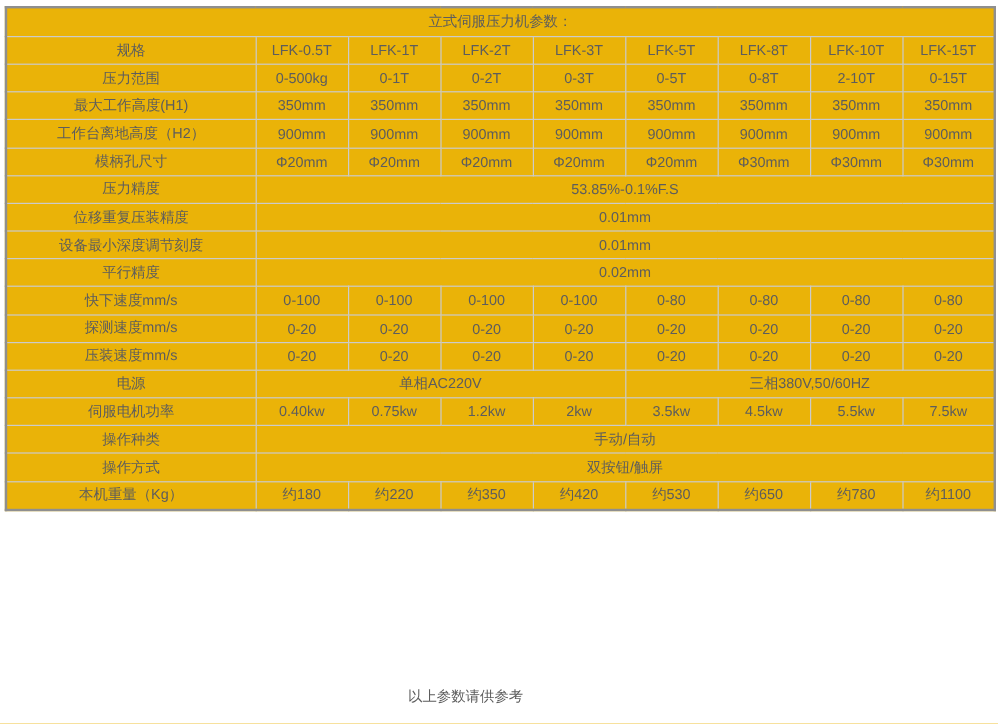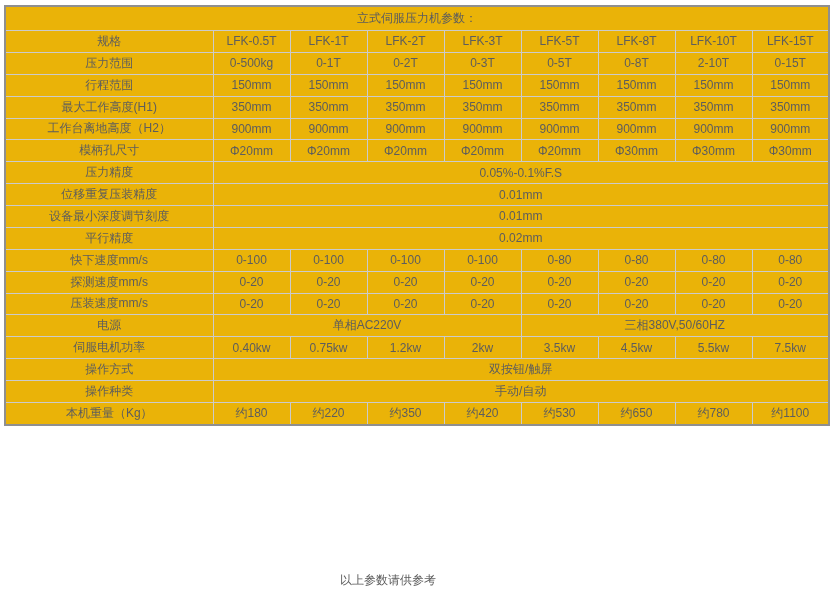--- a/index.html
+++ b/index.html
@@ -70,31 +70,20 @@
             <td>0-500kg</td>
             <td>0-1T</td>
             <td>0-2T</td>
             <td>0-3T</td>
             <td>0-5T</td>
             <td>0-8T</td>
             <td>2-10T</td>
             <td>0-15T</td>
           </tr>
           <tr>
-            <td class="label-cell">行程范围</td>
-            <td>150mm</td>
-            <td>150mm</td>
-            <td>150mm</td>
-            <td>150mm</td>
-            <td>150mm</td>
-            <td>150mm</td>
-            <td>150mm</td>
-            <td>150mm</td>
-          </tr>
-          <tr>
             <td class="label-cell">最大工作高度(H1)</td>
             <td>350mm</td>
             <td>350mm</td>
             <td>350mm</td>
             <td>350mm</td>
             <td>350mm</td>
             <td>350mm</td>
             <td>350mm</td>
             <td>350mm</td>
           </tr>
@@ -115,21 +104,21 @@
             <td>Φ20mm</td>
             <td>Φ20mm</td>
             <td>Φ20mm</td>
             <td>Φ20mm</td>
             <td>Φ30mm</td>
             <td>Φ30mm</td>
             <td>Φ30mm</td>
           </tr>
           <tr>
             <td class="label-cell">压力精度</td>
-            <td colspan="8">0.05%-0.1%F.S</td>
+            <td colspan="8">53.85%-0.1%F.S</td>
           </tr>
           <tr>
             <td class="label-cell">位移重复压装精度</td>
             <td colspan="8">0.01mm</td>
           </tr>
           <tr>
             <td class="label-cell">设备最小深度调节刻度</td>
             <td colspan="8">0.01mm</td>
           </tr>
           <tr>
@@ -179,26 +168,26 @@
             <td>0.40kw</td>
             <td>0.75kw</td>
             <td>1.2kw</td>
             <td>2kw</td>
             <td>3.5kw</td>
             <td>4.5kw</td>
             <td>5.5kw</td>
             <td>7.5kw</td>
           </tr>
           <tr>
+            <td class="label-cell">操作种类</td>
+            <td colspan="8">手动/自动</td>
+          </tr>
+          <tr>
             <td class="label-cell">操作方式</td>
             <td colspan="8">双按钮/触屏</td>
-          </tr>
-          <tr>
-            <td class="label-cell">操作种类</td>
-            <td colspan="8">手动/自动</td>
           </tr>
           <tr>
             <td class="label-cell">本机重量（Kg）</td>
             <td>约180</td>
             <td>约220</td>
             <td>约350</td>
             <td>约420</td>
             <td>约530</td>
             <td>约650</td>
             <td>约780</td>

